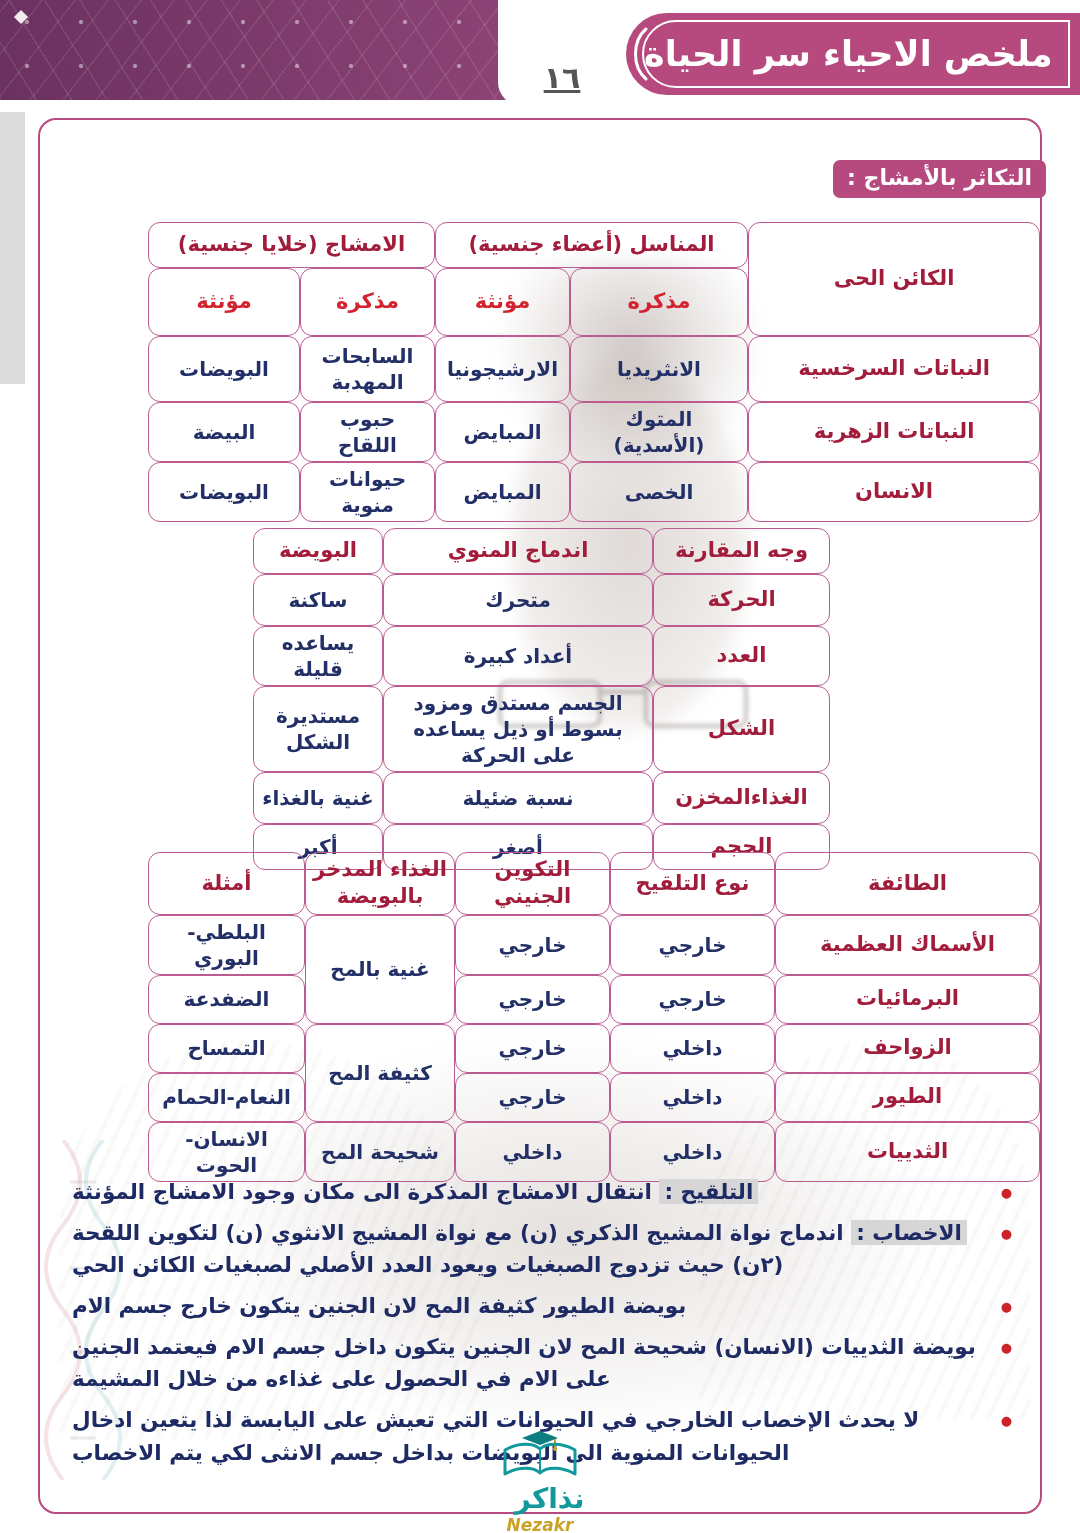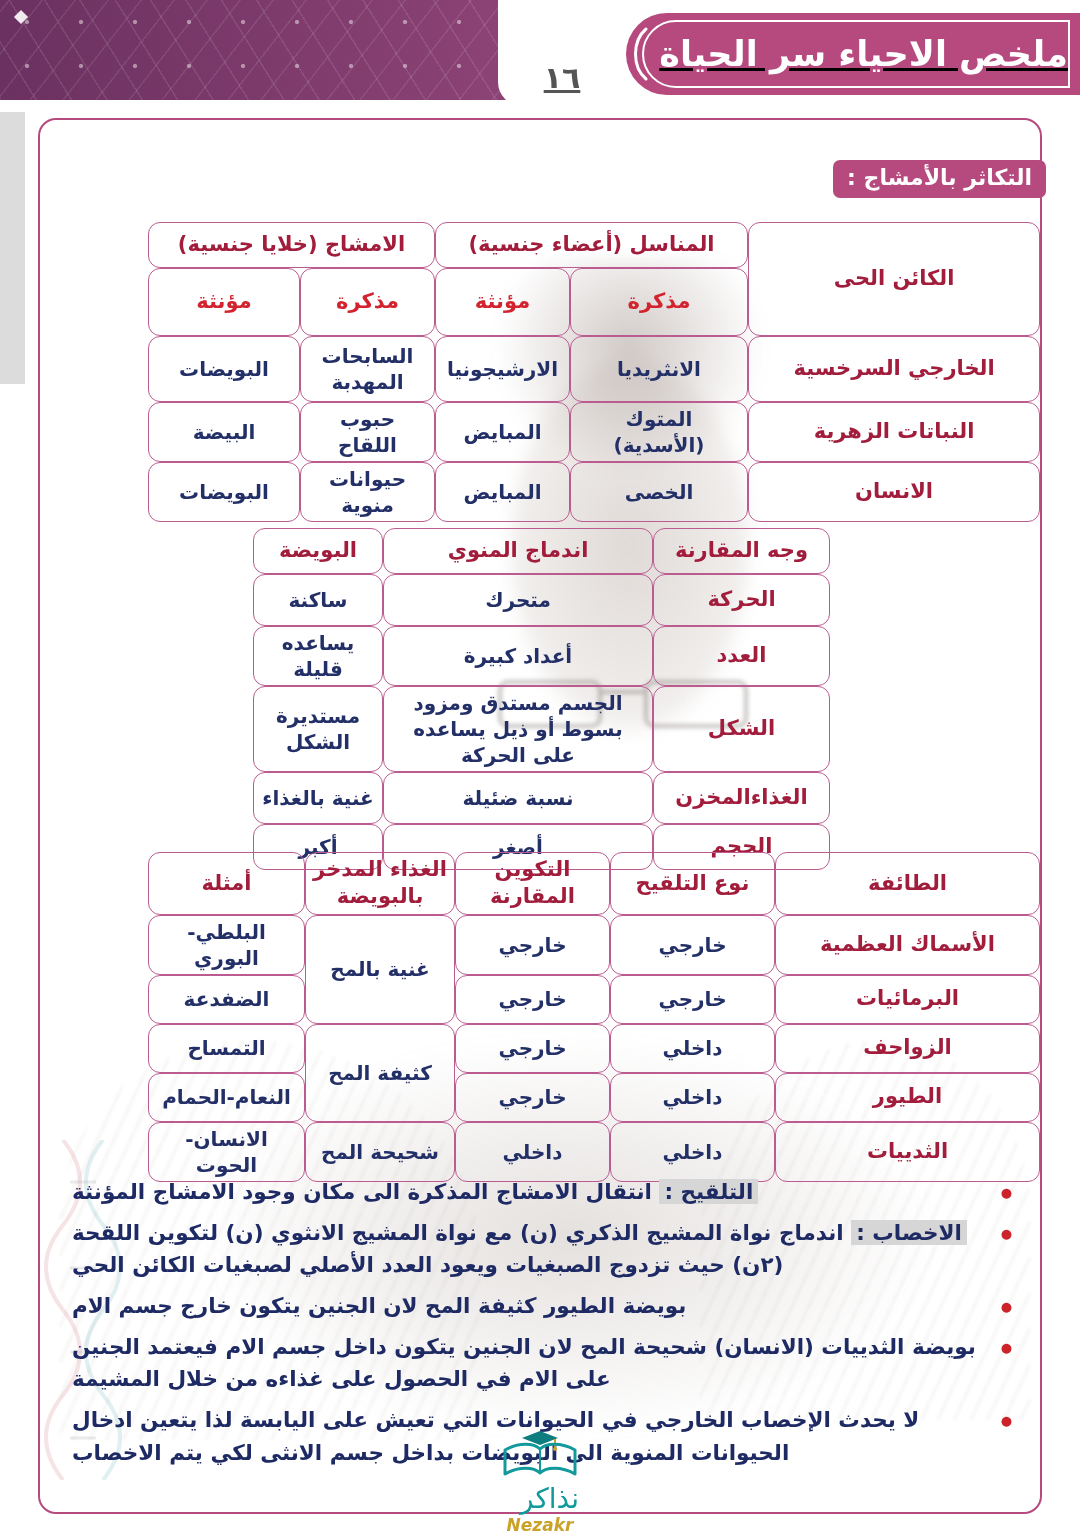--- a/index.html
+++ b/index.html
@@ -63,21 +63,21 @@
   .page-number {
     position:absolute; left:498px; top:60px; width:128px; text-align:center;
     font-size:30px; font-weight:bold; color:#555;text-decoration:underline;
   }
   .title-box {
     position:absolute; left:626px; right:0; top:13px; height:82px;
     background:#b6497d; border-radius:41px 0 0 41px;
   }
   .title-inner {
     position:absolute; inset:7px 10px 7px 16px; border:2.5px solid #fff;
-    border-radius:34px 0 0 34px; display:flex; align-items:center; justify-content:flex-end;text-decoration:underline;
+    border-radius:34px 0 0 34px; display:flex; align-items:center; justify-content:flex-start;
   }
   .title-text { color:#fff; font-size:35px; font-weight:bold; direction:rtl; white-space:nowrap; }
   .title-ornament { position:absolute; left:4px; top:14px; }
 
   
   .main-frame {
     position:absolute; left:38px; top:118px; width:1004px; height:1396px;
     border:2.5px solid #b6497d; border-radius:18px;
   }
   .section-badge {
@@ -108,21 +108,21 @@
   }
   .note::before {
     content:"●"; position:absolute; right:2px; top:7px;
     color:#cc2229; font-size:13px;
   }
   .note-label { background:#d6d6d6; padding:0 5px; }
   .note-label:empty { display:none; }
 
   
   .footer-logo { position:absolute; left:0; top:1430px; width:1080px; text-align:center; }
-  .brand-ar { display:block; color:#12999c; font-size:28px; font-weight:normal; line-height:1.1;margin-left:19px; }
+  .brand-ar { display:block; color:#12999c; font-size:28px; font-weight:bold; line-height:1.1;margin-left:19px; }
   .brand-en { display:block; color:#c9a227; font-size:17px; font-style:italic; font-weight:bold; }
 </style>
 </head>
 <body>
 
 <div class="watermark">
   <div class="wm-head"></div>
   <div class="wm-glasses">
     <div class="lens r"></div>
       <div class="lens l"></div>
@@ -172,21 +172,21 @@
     <td colspan="2" class="hdr">المناسل (أعضاء جنسية)</td>
     <td colspan="2" class="hdr">الامشاج (خلايا جنسية)</td>
   </tr>
   <tr style="height:68px">
     <td class="sub">مذكرة</td>
     <td class="sub">مؤنثة</td>
     <td class="sub">مذكرة</td>
     <td class="sub">مؤنثة</td>
   </tr>
   <tr style="height:66px">
-    <td class="lbl">الخارجي السرخسية</td>
+    <td class="lbl">النباتات السرخسية</td>
     <td class="dat">الانثريديا</td>
     <td class="dat">الارشيجونيا</td>
     <td class="dat">السابحات المهدبة</td>
     <td class="dat">البويضات</td>
   </tr>
   <tr style="height:60px">
     <td class="lbl">النباتات الزهرية</td>
     <td class="dat">المتوك (الأسدية)</td>
     <td class="dat">المبايض</td>
     <td class="dat">حبوب اللقاح</td>
@@ -247,21 +247,21 @@
       <col style="width:265px">
       <col style="width:165px">
       <col style="width:155px">
       <col style="width:150px">
       <col style="width:157px">
     </colgroup>
   <tbody>
       <tr style="height:62px">
     <td class="hdr">الطائفة</td>
     <td class="hdr">نوع التلقيح</td>
-    <td class="hdr">التكوين المقارنة</td>
+    <td class="hdr">التكوين الجنيني</td>
     <td class="hdr">الغذاء المدخر بالبويضة</td>
     <td class="hdr">أمثلة</td>
   </tr>
   <tr style="height:49px">
     <td class="lbl">الأسماك العظمية</td>
     <td class="dat">خارجي</td>
     <td class="dat">خارجي</td>
     <td rowspan="2" class="dat">غنية بالمح</td>
     <td class="dat">البلطي-البوري</td>
   </tr>

